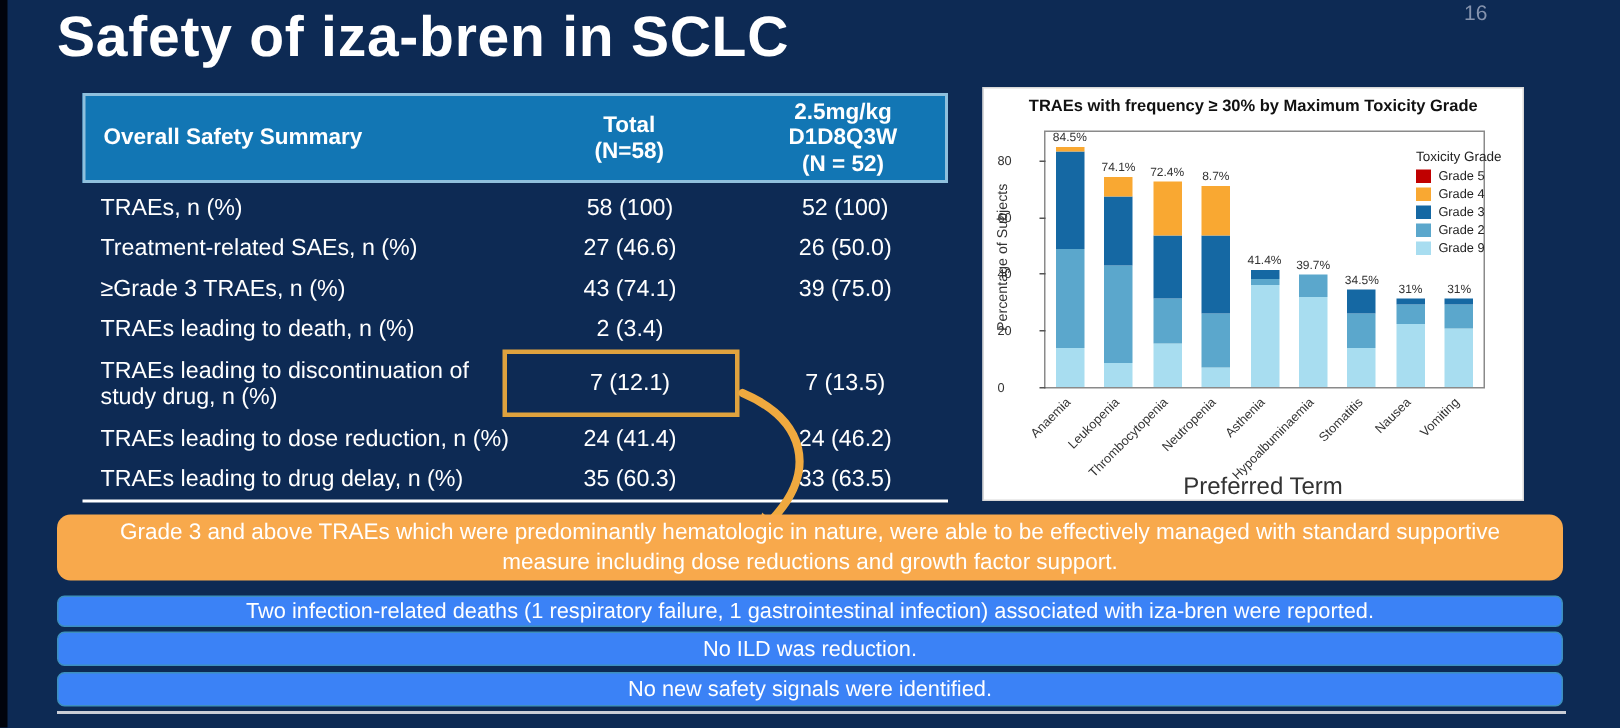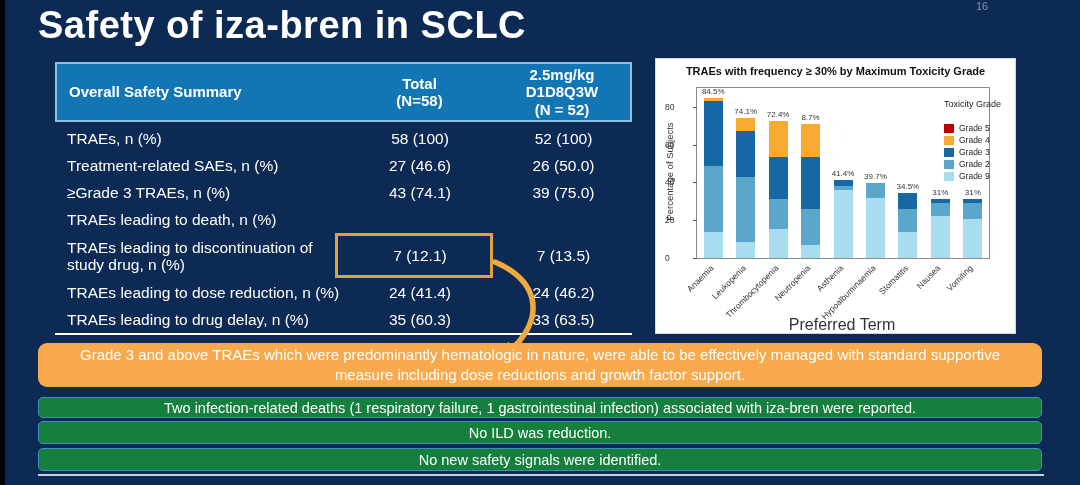--- a/index.html
+++ b/index.html
@@ -3,21 +3,21 @@
 <meta charset="utf-8">
 <style>
   html,body{margin:0;padding:0;}
   body{
     width:1080px;height:485px;overflow:hidden;position:relative;
     background:#0d2a54;
     font-family:"Liberation Sans","DejaVu Sans",sans-serif;
     -webkit-font-smoothing:antialiased;
   }
   .left-strip{position:absolute;left:0;top:0;width:5px;height:485px;background:#01040c;}
-  .page-num{position:absolute;left:976px;top:0px;color:#8593ad;font-size:11px;}
+  .page-num{position:absolute;left:976px;top:0px;color:#8593ad;font-size:14px;}
   .title{
     position:absolute;left:38px;top:4px;margin:0;
     color:#ffffff;font-size:38px;font-weight:700;letter-spacing:.5px;
   }
 
   
   .table{position:absolute;left:55px;top:62px;width:577px;color:#fff;}
   .thead{
     display:flex;align-items:center;height:60px;
     background:#1276b4;border:2px solid #8fc0dd;box-sizing:border-box;
@@ -56,36 +56,36 @@
   .bar-total{position:absolute;text-align:center;font-size:8px;color:#333;}
   #xlabels span{
     position:absolute;font-size:8.5px;color:#333;white-space:nowrap;
     transform:rotate(-45deg);transform-origin:100% 0;
   }
   .xlabel{position:absolute;top:257px;left:40px;width:292px;text-align:center;
     font-size:16px;color:#333;}
   .ylabel{position:absolute;left:-72px;top:107px;width:170px;text-align:center;
     transform:rotate(-90deg);font-size:9.5px;color:#333;}
   #legend{position:absolute;right:14px;top:40px;}
-  .legend-title{font-size:9px;color:#222;margin-bottom:14px;}
+  .legend-title{font-size:9px;color:#222;margin-bottom:3px;}
   .legend-item{display:flex;align-items:center;margin-bottom:2px;}
   .legend-swatch{width:10px;height:9px;margin-right:5px;}
   .legend-label{font-size:8.5px;color:#222;}
 
   
   .callout{
     position:absolute;left:38px;width:1004px;box-sizing:border-box;
     color:#ffffff;text-align:center;display:flex;align-items:center;justify-content:center;
   }
   .callout.orange{
     top:343px;height:44px;background:#f8a94c;border-radius:9px;
     font-size:15px;line-height:1.35;padding:0 30px;
   }
   .callout.blue{
-    background:#15803d;border:1px solid #3d8fbd;border-radius:5px;font-size:14.5px;
+    background:#3b82f6;border:1px solid #3d8fbd;border-radius:5px;font-size:14.5px;
   }
   .callout.b1{top:397px;height:21px;}
   .callout.b2{top:421px;height:23px;}
   .callout.b3{top:448px;height:23px;}
   .bottom-line{position:absolute;left:38px;top:474px;width:1006px;height:2px;background:#c9cdd6;}
 </style>
 </head>
 <body>
 
 <div class="left-strip"></div>
@@ -112,20 +112,21 @@
       <div class="td c2">27 (46.6)</div>
       <div class="td c3">26 (50.0)</div>
     </div>
     <div class="tr">
       <div class="td c1">≥Grade 3 TRAEs, n (%)</div>
       <div class="td c2">43 (74.1)</div>
       <div class="td c3">39 (75.0)</div>
     </div>
     <div class="tr">
       <div class="td c1">TRAEs leading to death, n (%)</div>
+      <div class="td c2">2 (3.4)</div>
     </div>
     <div class="tr tall">
       <div class="td c1">TRAEs leading to discontinuation of study drug, n (%)</div>
       <div class="td c2">7 (12.1)</div>
       <div class="td c3">7 (13.5)</div>
     </div>
     <div class="tr">
       <div class="td c1">TRAEs leading to dose reduction, n (%)</div>
       <div class="td c2">24 (41.4)</div>
       <div class="td c3">24 (46.2)</div>

